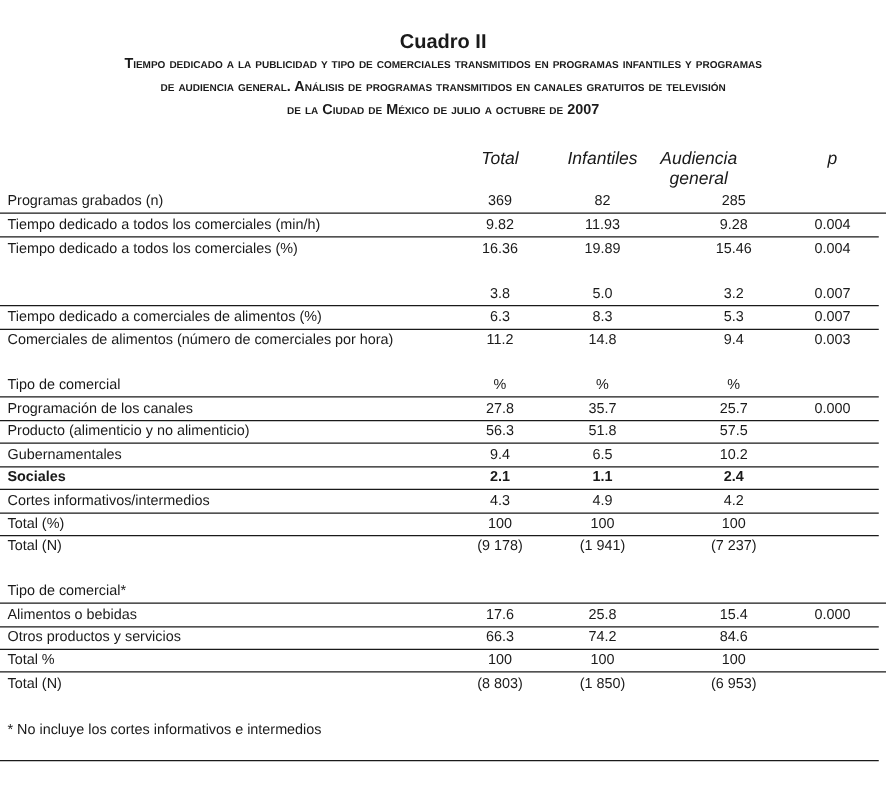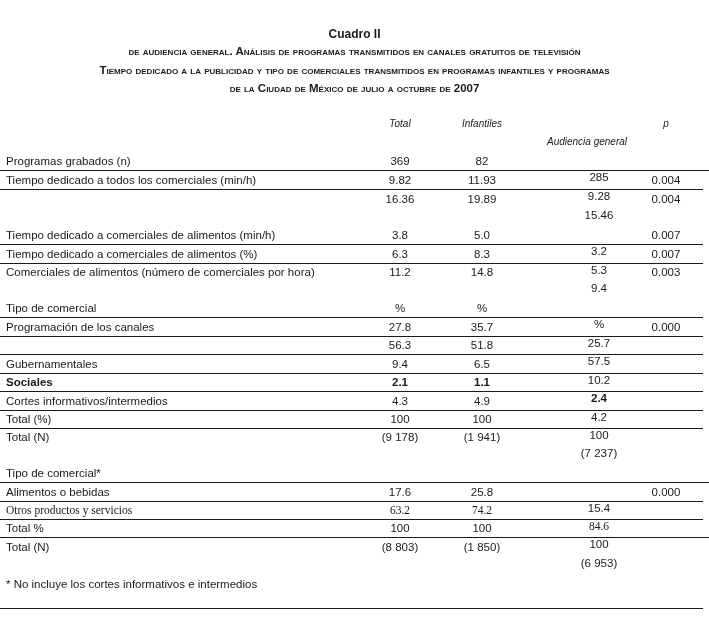--- a/index.html
+++ b/index.html
@@ -5,78 +5,78 @@
   html, body { margin: 0; padding: 0; background: #ffffff; }
   body {
     width: 709px; height: 629px; position: relative; overflow: hidden;
     font-family: "Liberation Sans", "DejaVu Sans", sans-serif;
     color: #1a1a1a; font-size: 11.5px;
   }
   .title-block {
     position: absolute; left: 0; top: 26px; width: 709px; text-align: center;
     font-weight: bold; color: #1a1a1a;
   }
-  .cuadro { font-size: 12px; line-height: 16px; }
+  .cuadro { font-size: 16px; line-height: 16px; }
   .title-line { font-size: 11.5px; line-height: 18.5px; font-variant: small-caps; letter-spacing: 0; }
   .hdr {
-    position: absolute; top: 118px; font-style: italic; font-size: 10px;
+    position: absolute; top: 118px; font-style: italic; font-size: 14px;
     text-align: center; width: 110px;
   }
   .row {
     position: absolute; left: 0; width: 703px; height: 18px;
     line-height: 18px; font-size: 11.5px;
   }
   .row.bordered { border-bottom: 1px solid #1a1a1a; }
   .row .lbl { position: absolute; left: 6px; top: 0; white-space: nowrap; }
   .row .c { position: absolute; top: 0; width: 90px; text-align: center; white-space: nowrap; }
   .c-total { left: 355px; }
   .c-inf { left: 437px; }
-  .c-aud { left: 554px; margin-top: 16px; }
+  .c-aud { left: 542px; }
   .c-p { left: 621px; }
   .footnote { position: absolute; left: 6px; top: 578px; font-size: 11.5px; text-align: center; }
   .rule { position: absolute; left: 0; width: 703px; border-top: 1px solid #1a1a1a; }
 </style>
 </head>
 <body>
 
 <div class="title-block">
   <div class="cuadro">Cuadro II</div>
+  <div class="title-line">Tiempo dedicado a la publicidad y tipo de comerciales transmitidos en programas infantiles y programas</div>
   <div class="title-line">de audiencia general. Análisis de programas transmitidos en canales gratuitos de televisión</div>
-  <div class="title-line">Tiempo dedicado a la publicidad y tipo de comerciales transmitidos en programas infantiles y programas</div>
   <div class="title-line">de la Ciudad de México de julio a octubre de 2007</div>
 </div>
 
 <div class="hdr" style="left:345px;">Total</div>
 <div class="hdr" style="left:427px;">Infantiles</div>
-<div class="hdr" style="left:532px;margin-top:18px;">Audiencia general</div>
+<div class="hdr" style="left:504px;">Audiencia general</div>
 <div class="hdr" style="left:611px;">p</div>
 
 <div class="row bordered" style="top:152px;padding-left:24px;">
   <span class="lbl">Programas grabados (n)</span>
   <span class="c c-total">369</span>
   <span class="c c-inf">82</span>
   <span class="c c-aud">285</span>
   <span class="c c-p"></span>
 </div>
 <div class="row bordered" style="top:171px;">
   <span class="lbl">Tiempo dedicado a todos los comerciales (min/h)</span>
   <span class="c c-total">9.82</span>
   <span class="c c-inf">11.93</span>
   <span class="c c-aud">9.28</span>
   <span class="c c-p">0.004</span>
 </div>
 <div class="row" style="top:190px;">
+  <span class="lbl">Tiempo dedicado a todos los comerciales (%)</span>
   <span class="c c-total">16.36</span>
   <span class="c c-inf">19.89</span>
   <span class="c c-aud">15.46</span>
   <span class="c c-p">0.004</span>
 </div>
 
 <div class="row bordered" style="top:226px;">
-  <span class="lbl">Tiempo dedicado a comerciales de alimentos (min/h)</span>
   <span class="c c-total">3.8</span>
   <span class="c c-inf">5.0</span>
   <span class="c c-aud">3.2</span>
   <span class="c c-p">0.007</span>
 </div>
 <div class="row bordered" style="top:245px;">
   <span class="lbl">Tiempo dedicado a comerciales de alimentos (%)</span>
   <span class="c c-total">6.3</span>
   <span class="c c-inf">8.3</span>
   <span class="c c-aud">5.3</span>
@@ -98,20 +98,21 @@
   <span class="c c-p"></span>
 </div>
 <div class="row bordered" style="top:318px;">
   <span class="lbl">Programación de los canales</span>
   <span class="c c-total">27.8</span>
   <span class="c c-inf">35.7</span>
   <span class="c c-aud">25.7</span>
   <span class="c c-p">0.000</span>
 </div>
 <div class="row bordered" style="top:336px;">
+  <span class="lbl">Producto (alimenticio y no alimenticio)</span>
   <span class="c c-total">56.3</span>
   <span class="c c-inf">51.8</span>
   <span class="c c-aud">57.5</span>
   <span class="c c-p"></span>
 </div>
 <div class="row bordered" style="top:355px;">
   <span class="lbl">Gubernamentales</span>
   <span class="c c-total">9.4</span>
   <span class="c c-inf">6.5</span>
   <span class="c c-aud">10.2</span>
@@ -153,23 +154,23 @@
   <span class="c c-aud"></span>
   <span class="c c-p"></span>
 </div>
 <div class="row bordered" style="top:483px;">
   <span class="lbl">Alimentos o bebidas</span>
   <span class="c c-total">17.6</span>
   <span class="c c-inf">25.8</span>
   <span class="c c-aud">15.4</span>
   <span class="c c-p">0.000</span>
 </div>
-<div class="row bordered" style="top:501px;font-family:Liberation Serif, serif;">
+<div class="row bordered" style="top:501px;">
   <span class="lbl">Otros productos y servicios</span>
-  <span class="c c-total">63.2</span>
+  <span class="c c-total">66.3</span>
   <span class="c c-inf">74.2</span>
   <span class="c c-aud">84.6</span>
   <span class="c c-p"></span>
 </div>
 <div class="row bordered" style="top:519px;padding-left:48px;">
   <span class="lbl">Total %</span>
   <span class="c c-total">100</span>
   <span class="c c-inf">100</span>
   <span class="c c-aud">100</span>
   <span class="c c-p"></span>

